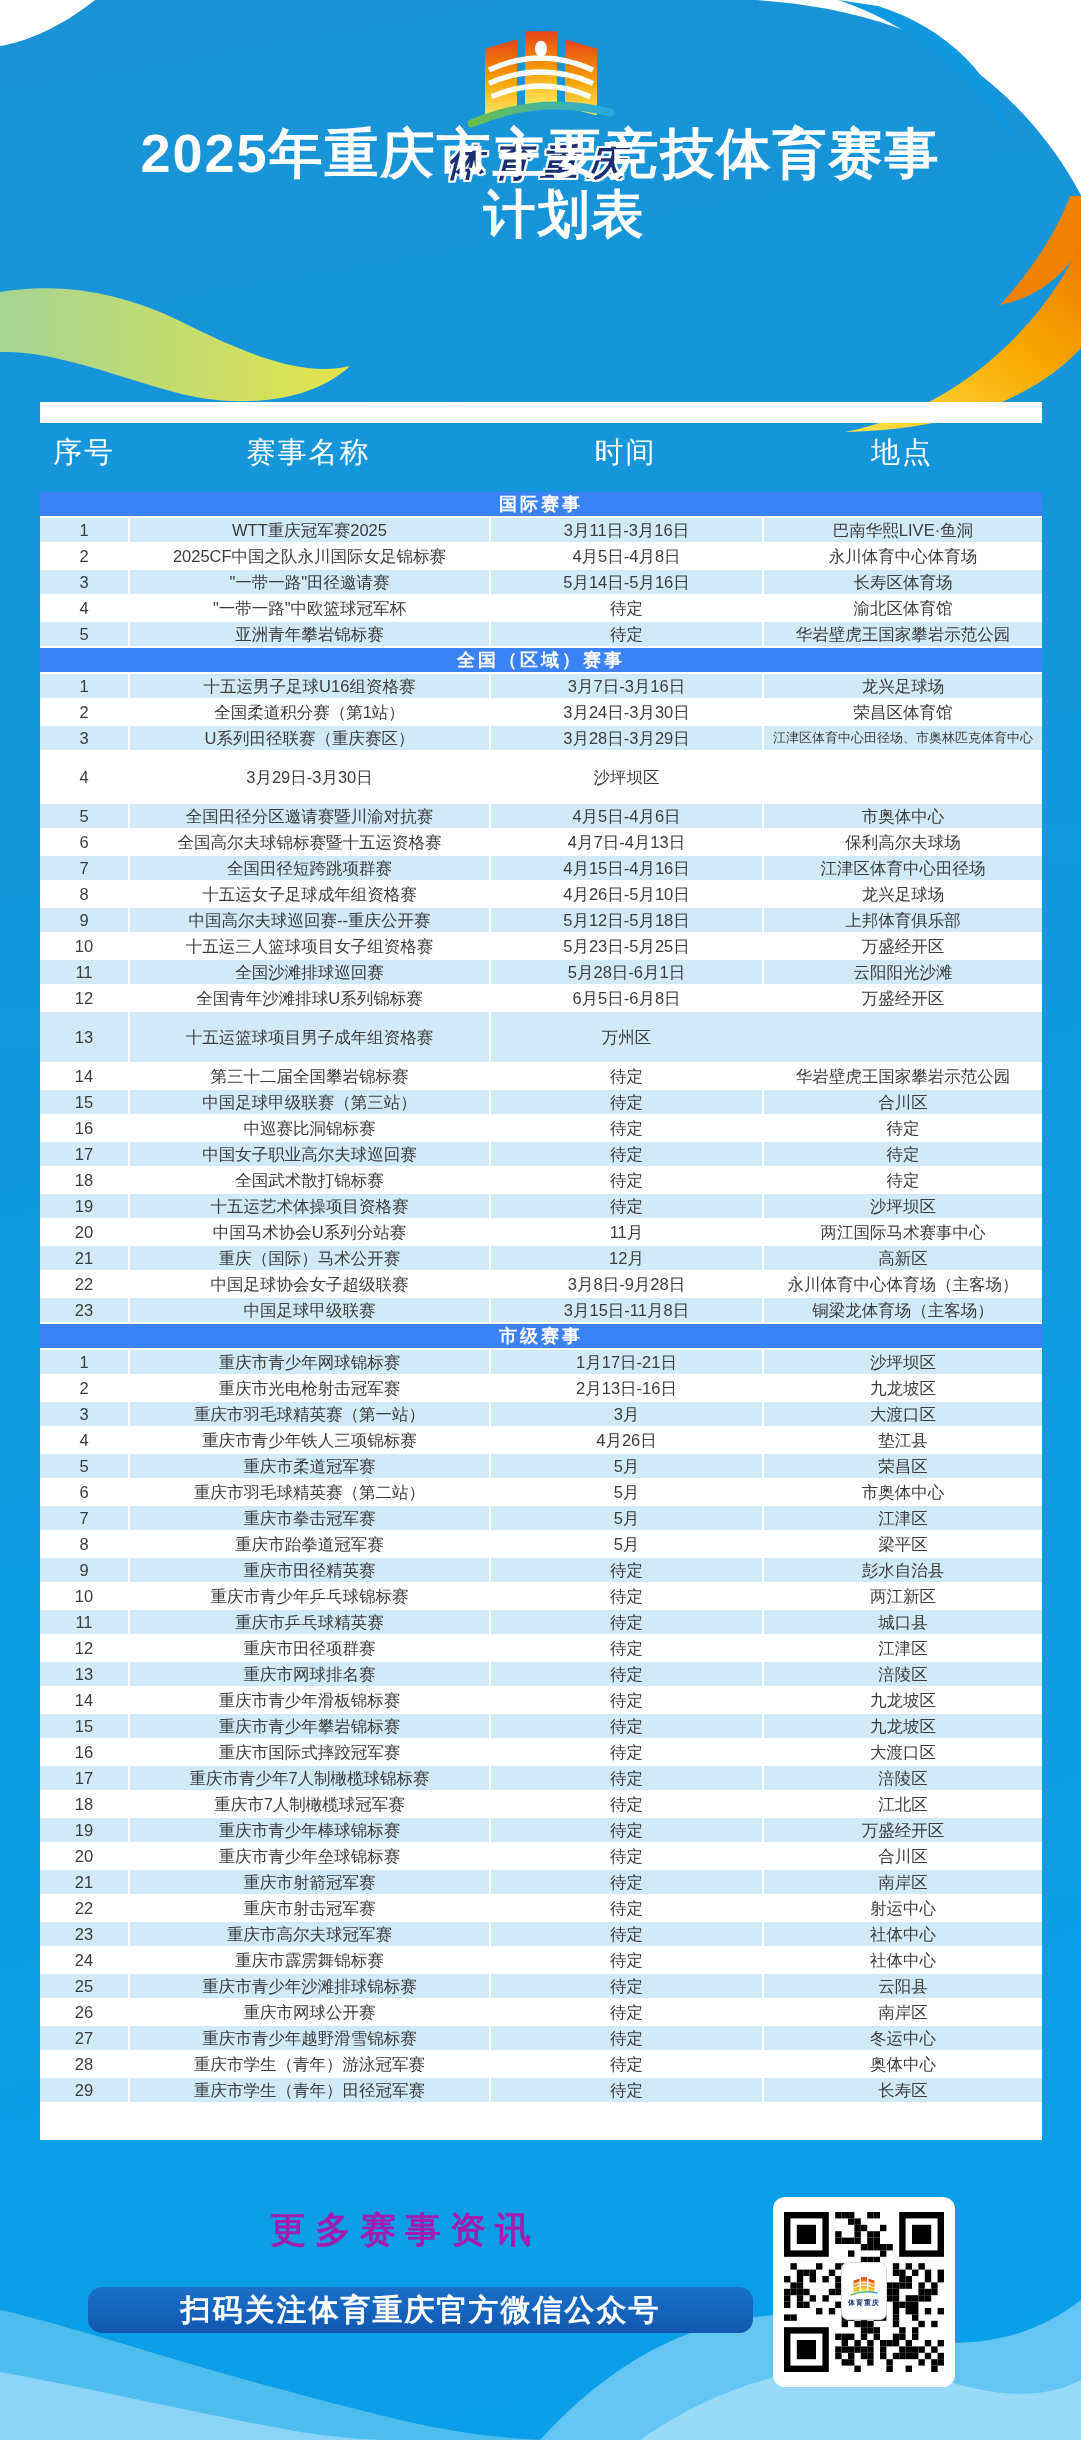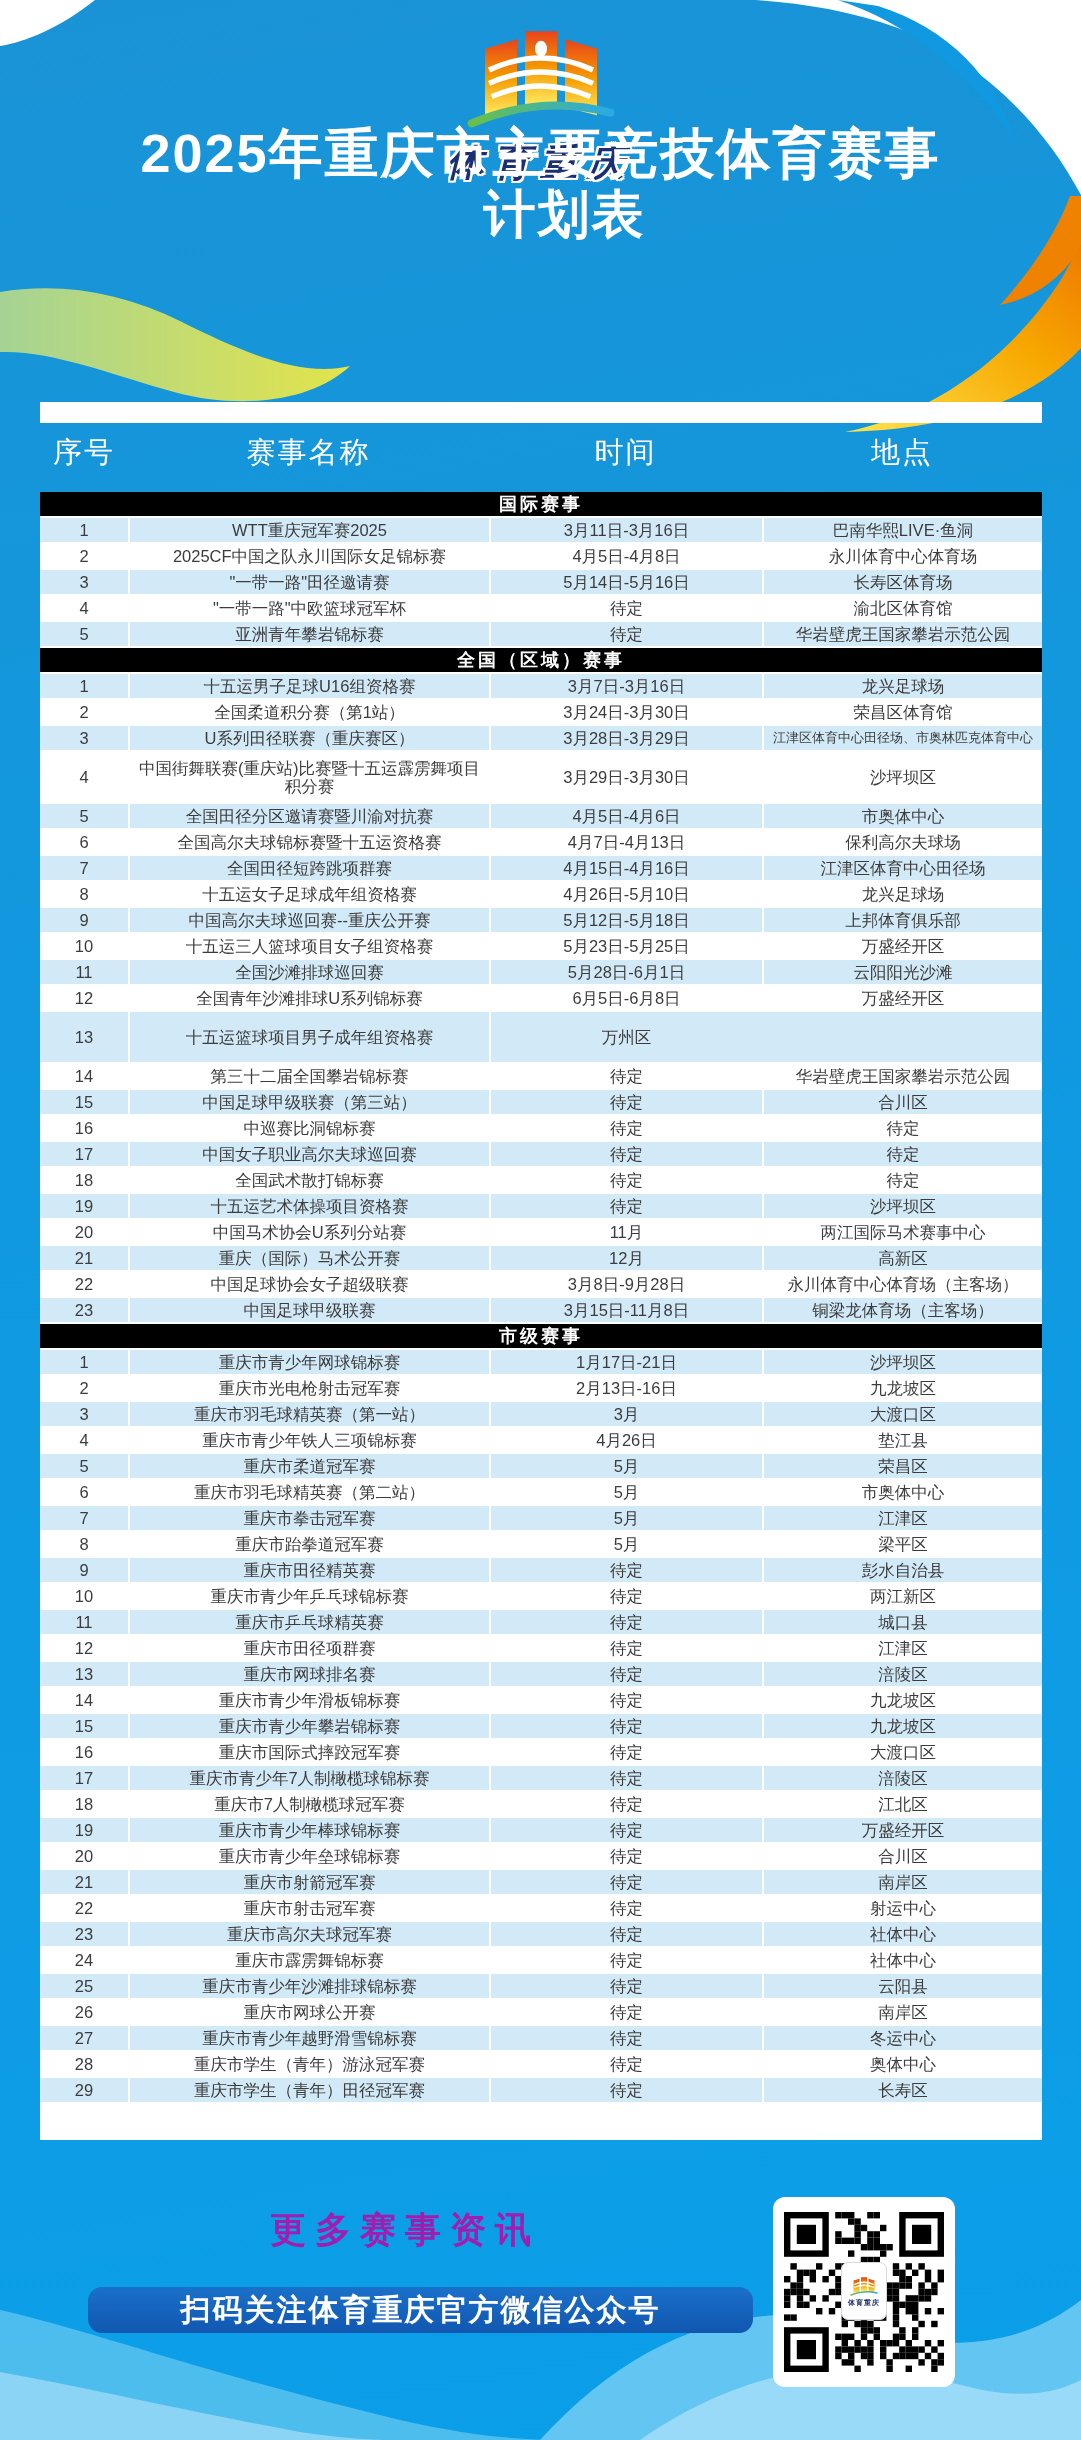--- a/index.html
+++ b/index.html
@@ -14,21 +14,21 @@
     font-size:37px;font-weight:bold;color:#1c2f72;letter-spacing:10px;margin-top:4px;font-style:italic;
     text-shadow:-2px 0 0 #fff,2px 0 0 #fff,0 -2px 0 #fff,0 2px 0 #fff,-2px -2px 0 #fff,2px 2px 0 #fff,-2px 2px 0 #fff,2px -2px 0 #fff;
   }
   .title1,.title2{position:absolute;left:0;width:100%;text-align:center;color:#fff;font-weight:bold;z-index:2;letter-spacing:2px;}
   .title1{top:118px;font-size:54px;}
   .title2{top:180px;font-size:52px;margin-left:24px;}
   .white-bar{position:absolute;left:40px;top:402px;width:1002px;height:21px;background:#fff;z-index:2;}
   .col-headers{position:absolute;left:40px;top:433px;width:1002px;display:grid;grid-template-columns:88px 361px 273px 280px;z-index:2;}
   .col-headers span{text-align:center;color:#fff;font-weight:normal;font-size:29px;letter-spacing:2px;}
   .table{position:absolute;left:40px;top:492px;width:1002px;z-index:2;}
-  .section-band{height:24px;border-bottom:2px solid #fff;background:#000000;display:flex;align-items:center;justify-content:center;color:#fff;font-weight:bold;font-size:18px;letter-spacing:3px;}
+  .section-band{height:24px;border-bottom:2px solid #fff;background:#3b82f6;display:flex;align-items:center;justify-content:center;color:#fff;font-weight:bold;font-size:18px;letter-spacing:3px;}
   .trow{display:grid;grid-template-columns:88px 361px 273px 280px;height:24px;border-bottom:2px solid #fff;background:#fff;}
   .trow.odd{background:#d2eaf7;}
   .trow.tall{height:50px;}
   .trow>div{display:flex;align-items:center;justify-content:center;text-align:center;font-size:16.5px;color:#3c3c3c;line-height:1.12;padding:0 3px;box-sizing:border-box;}
   .trow>div+div{border-left:2px solid #fff;}
   .cell-no{font-size:17px;color:#474747;}
   .cell-venue.small{font-size:13px;}
   .table-strip{height:36px;background:#fff;}
   .footer-heading{position:absolute;left:40px;top:2206px;width:730px;text-align:center;color:#a21caf;font-size:36px;font-weight:bold;letter-spacing:9px;z-index:3;}
   .footer-pill{position:absolute;left:88px;top:2287px;width:665px;height:46px;border-radius:14px;
@@ -157,21 +157,20 @@
           <div class="cell-venue">荣昌区体育馆</div>
         </div>
         <div class="trow odd">
           <div class="cell-no">3</div>
           <div class="cell-name">U系列田径联赛（重庆赛区）</div>
           <div class="cell-time">3月28日-3月29日</div>
           <div class="cell-venue small">江津区体育中心田径场、市奥林匹克体育中心</div>
         </div>
         <div class="trow even tall">
           <div class="cell-no">4</div>
-          <div class="cell-name">中国街舞联赛(重庆站)比赛暨十五运霹雳舞项目积分赛</div>
           <div class="cell-time">3月29日-3月30日</div>
           <div class="cell-venue">沙坪坝区</div>
         </div>
         <div class="trow odd">
           <div class="cell-no">5</div>
           <div class="cell-name">全国田径分区邀请赛暨川渝对抗赛</div>
           <div class="cell-time">4月5日-4月6日</div>
           <div class="cell-venue">市奥体中心</div>
         </div>
         <div class="trow even">

